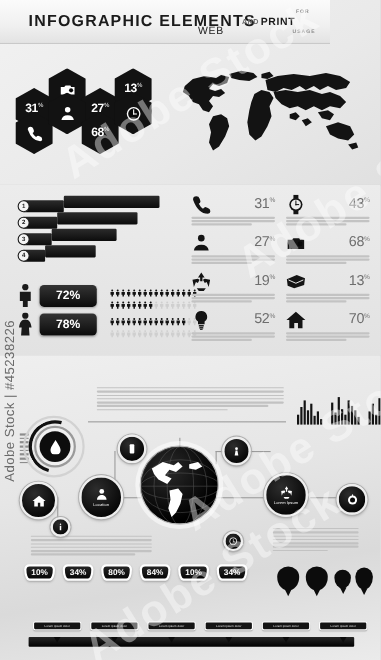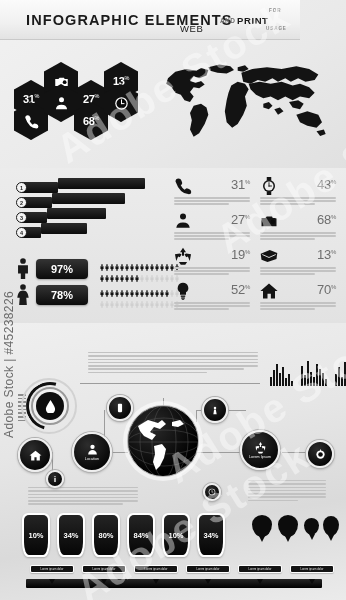--- a/index.html
+++ b/index.html
@@ -180,21 +180,21 @@
   .node svg { fill:#fff; }
   .node .nlabel {
     font-size:3.6px; letter-spacing:.1px; margin-top:1.5px; text-align:center; line-height:1.15;
   }
   .conn { position:absolute; background:#9c9c9c; }
   .arrowline { position:absolute; height:1px; background:#9c9c9c; }
 
   
   .badges { position:absolute; left:22px; top:513px; width:210px; height:38px; }
   .badge {
-    position:absolute; width:28px; height:44px;
+    position:absolute; width:28px; height:15px;
     background:#ffffff;
     border-radius:6px 6px 6px 6px / 6px 6px 14px 14px;
     box-shadow:0 1px 2px rgba(0,0,0,.25);
     padding:2px;
   }
   .badge .inner {
     width:100%; height:100%;
     background:linear-gradient(180deg,#242424,#060606);
     border-radius:5px 5px 5px 5px / 5px 5px 13px 13px;
     display:flex; align-items:center; justify-content:center;
@@ -355,21 +355,21 @@
         <div class="bar2" style="left:25px;top:-4px;width:46px"></div>
       </div>
     </div>
 
   <div class="gender" id="gender">
       <div class="grow" style="top: 0px;">
         <div class="gicon"><svg viewBox="0 0 14 24" style="width:14px;height:22px;fill:#1a1a1a">
             <circle cx="7" cy="3.3" r="3.1"></circle>
             <path d="M1.6 8 h10.8 v9 h-3 v6 h-4.8 v-6 h-3 Z"></path>
           </svg></div>
-        <div class="gbox">97%</div>
+        <div class="gbox">72%</div>
         <div class="people">
           <div class="prow" style="top:0px">
             <span class="pfig"><svg viewBox="0 0 14 24" style="width:4px;height:9px;fill:#121212">
                 <circle cx="7" cy="3.3" r="3.1"></circle>
                 <path d="M1.6 8 h10.8 v9 h-3 v6 h-4.8 v-6 h-3 Z"></path>
               </svg></span>
             <span class="pfig"><svg viewBox="0 0 14 24" style="width:4px;height:9px;fill:#121212">
                 <circle cx="7" cy="3.3" r="3.1"></circle>
                 <path d="M1.6 8 h10.8 v9 h-3 v6 h-4.8 v-6 h-3 Z"></path>
               </svg></span>

